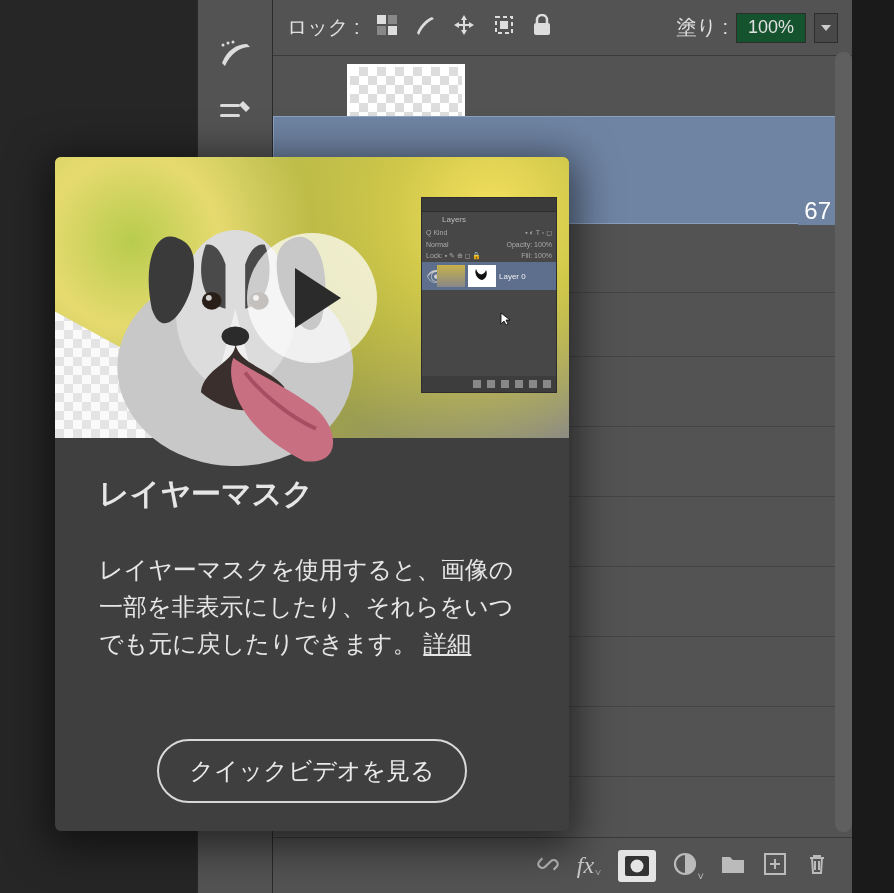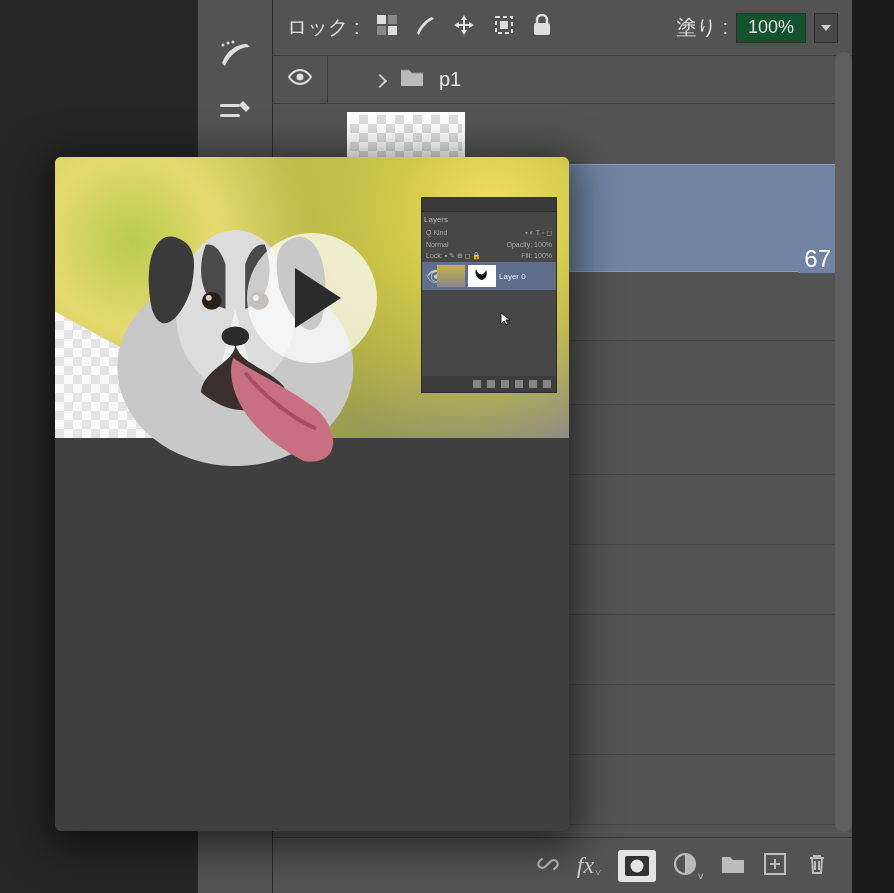--- a/index.html
+++ b/index.html
@@ -110,21 +110,21 @@
   }
   .play .tri {
     width:0; height:0; border-top: 30px solid transparent; border-bottom:30px solid transparent;
     border-left: 46px solid #2b2b2b; margin-left:12px;
   }
   .mini-panel {
     position:absolute; right: 12px; top: 40px; width: 136px; height: 196px;
     background:#474747; border:1px solid #2d2d2d;
   }
   .mini-panel .hdr{height:14px;background:#3a3a3a;border-bottom:1px solid #2d2d2d;}
-  .mini-panel .lbl{font-size:8px;color:#bbb;padding:3px 2px;}
+  .mini-panel .lbl{font-size:8px;color:#bbb;padding:3px 20px;}
   .mini-panel .rowm{display:flex;gap:2px;padding:2px 4px;font-size:7px;color:#aaa;justify-content:space-between;}
   .mini-panel .lrow{display:flex;align-items:center;gap:3px;padding:3px 4px;}
   .mini-panel .th{width:28px;height:22px;background:#aaa;}
   .mini-panel .th.m{background:#eee;}
   .mini-panel .cursor{position:absolute;left:78px;top:114px;width:12px;height:14px;}
   .mini-panel .ftr{position:absolute;left:0;right:0;bottom:0;height:16px;background:#3d3d3d;display:flex;justify-content:flex-end;gap:6px;padding:0 5px;align-items:center;}
   .mini-panel .ftr span{width:8px;height:8px;background:#888;}
   .card-body {
     flex:1; padding: 36px 44px 28px 44px; display:flex; flex-direction:column; color:#e6e6e6;
   }
@@ -188,33 +188,20 @@
     </div>
     <div class="fill-group">
       <span>塗り :</span>
       <input class="pct-input" value="100%" style="">
       <span class="pct-btn">
           <span class="chev"></span>
         </span>
     </div>
   </div>
 
-  <div class="layer-row">
-    <span class="eye"><svg viewBox="0 0 26 20">
-          <path d="M13 3 C6 3 2 10 2 10 s4 7 11 7 11-7 11-7 S20 3 13 3 Z" fill="none" stroke="#ddd" stroke-width="2"></path>
-          <circle cx="13" cy="10" r="3.5" fill="#ddd"></circle>
-        </svg></span>
-    <span style="width:34px;border-left:1px solid #3a3a3a;height:48px;"></span>
-    <span><span class="chevron-r"></span></span>
-    <span class="folder-icon"><svg viewBox="0 0 26 22">
-          <path d="M2 4 h8 l3 3 h11 v13 H2 Z" fill="#bbb"></path>
-          <path d="M2 4 h8 l3 3 h11" fill="none" stroke="#888" stroke-width="1"></path>
-        </svg></span>
-    <span style="color:#e6e6e6">p1</span>
-  </div>
 
   <div class="layer-scroll">
     <div class="thumb"></div>
     <div class="selected-layer">
       <span class="partial-num">67</span>
     </div>
     <div class="layer-lines">
       <div style="top:236px"></div>
         <div style="top:300px"></div>
         <div style="top:370px"></div>
@@ -310,13 +297,22 @@
           <span></span>
           <span></span>
           <span></span>
           <span></span>
         </div>
     </div>
     <div class="play">
         <div class="tri"></div>
       </div>
   </div>
+  <div class="card-body">
+    <div class="card-title">レイヤーマスク</div>
+    <div class="card-desc">
+      <span>レイヤーマスクを使用すると、画像の一部を非表示にしたり、それらをいつでも元に戻したりできます。 </span><a href="#">詳細</a>
+    </div>
+    <div class="card-action">
+      <button class="pill">クイックビデオを見る</button>
+    </div>
+  </div>
 </div>
 
 </body></html>

